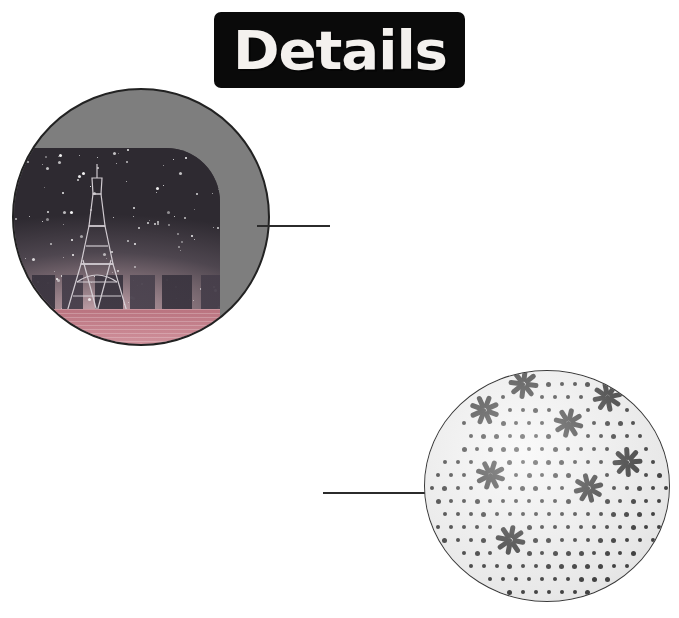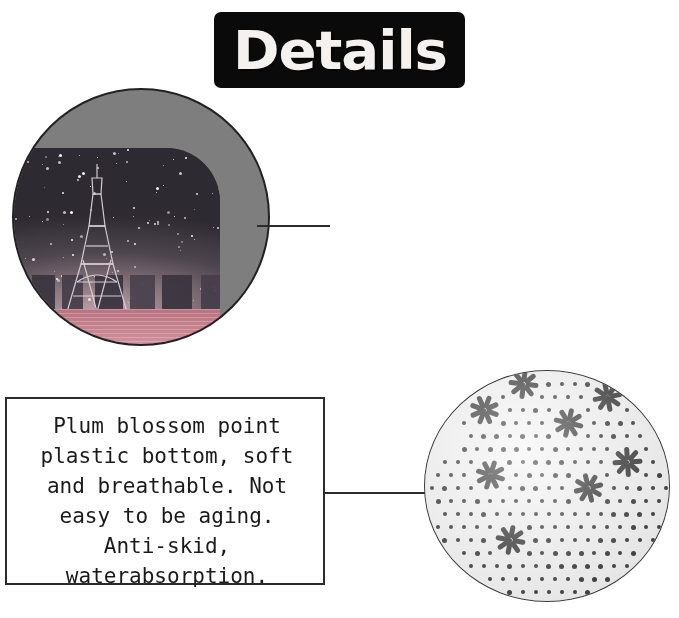--- a/index.html
+++ b/index.html
@@ -316,28 +316,20 @@
           <path d="M0 96 Q20 96 36 108 Q52 120 76 126 L76 132 L0 132 Z" fill="#4a4448" opacity="0.85"></path>
           <path d="M20 120 Q46 120 70 130 L70 132 L20 132 Z" fill="#b05566" opacity="0.9"></path>
         </svg>
       </div>
     </div>
   </div>
 
   <div class="leader" id="leader-top"></div>
 
 
-  <div class="callout" id="box-bottom">
-    <div class="lines">Plum blossom point
-plastic bottom, soft
-and breathable. Not
-easy to be aging.
-Anti-skid,
-waterabsorption.</div>
-  </div>
 
   <div class="leader" id="leader-bottom"></div>
 
   <div id="circle-backing">
     <div class="dots" id="backing-dots">
         <b style="width: 5px; height: 5px; left: 121px; top: 10.5px;"></b>
         <b style="width: 4px; height: 4px; left: 134.5px; top: 11px;"></b>
         <b style="width: 4px; height: 4px; left: 147.5px; top: 11px;"></b>
         <b style="width: 5px; height: 5px; left: 160px; top: 10.5px;"></b>
         <b style="width: 4px; height: 4px; left: 76px; top: 24px;"></b>

